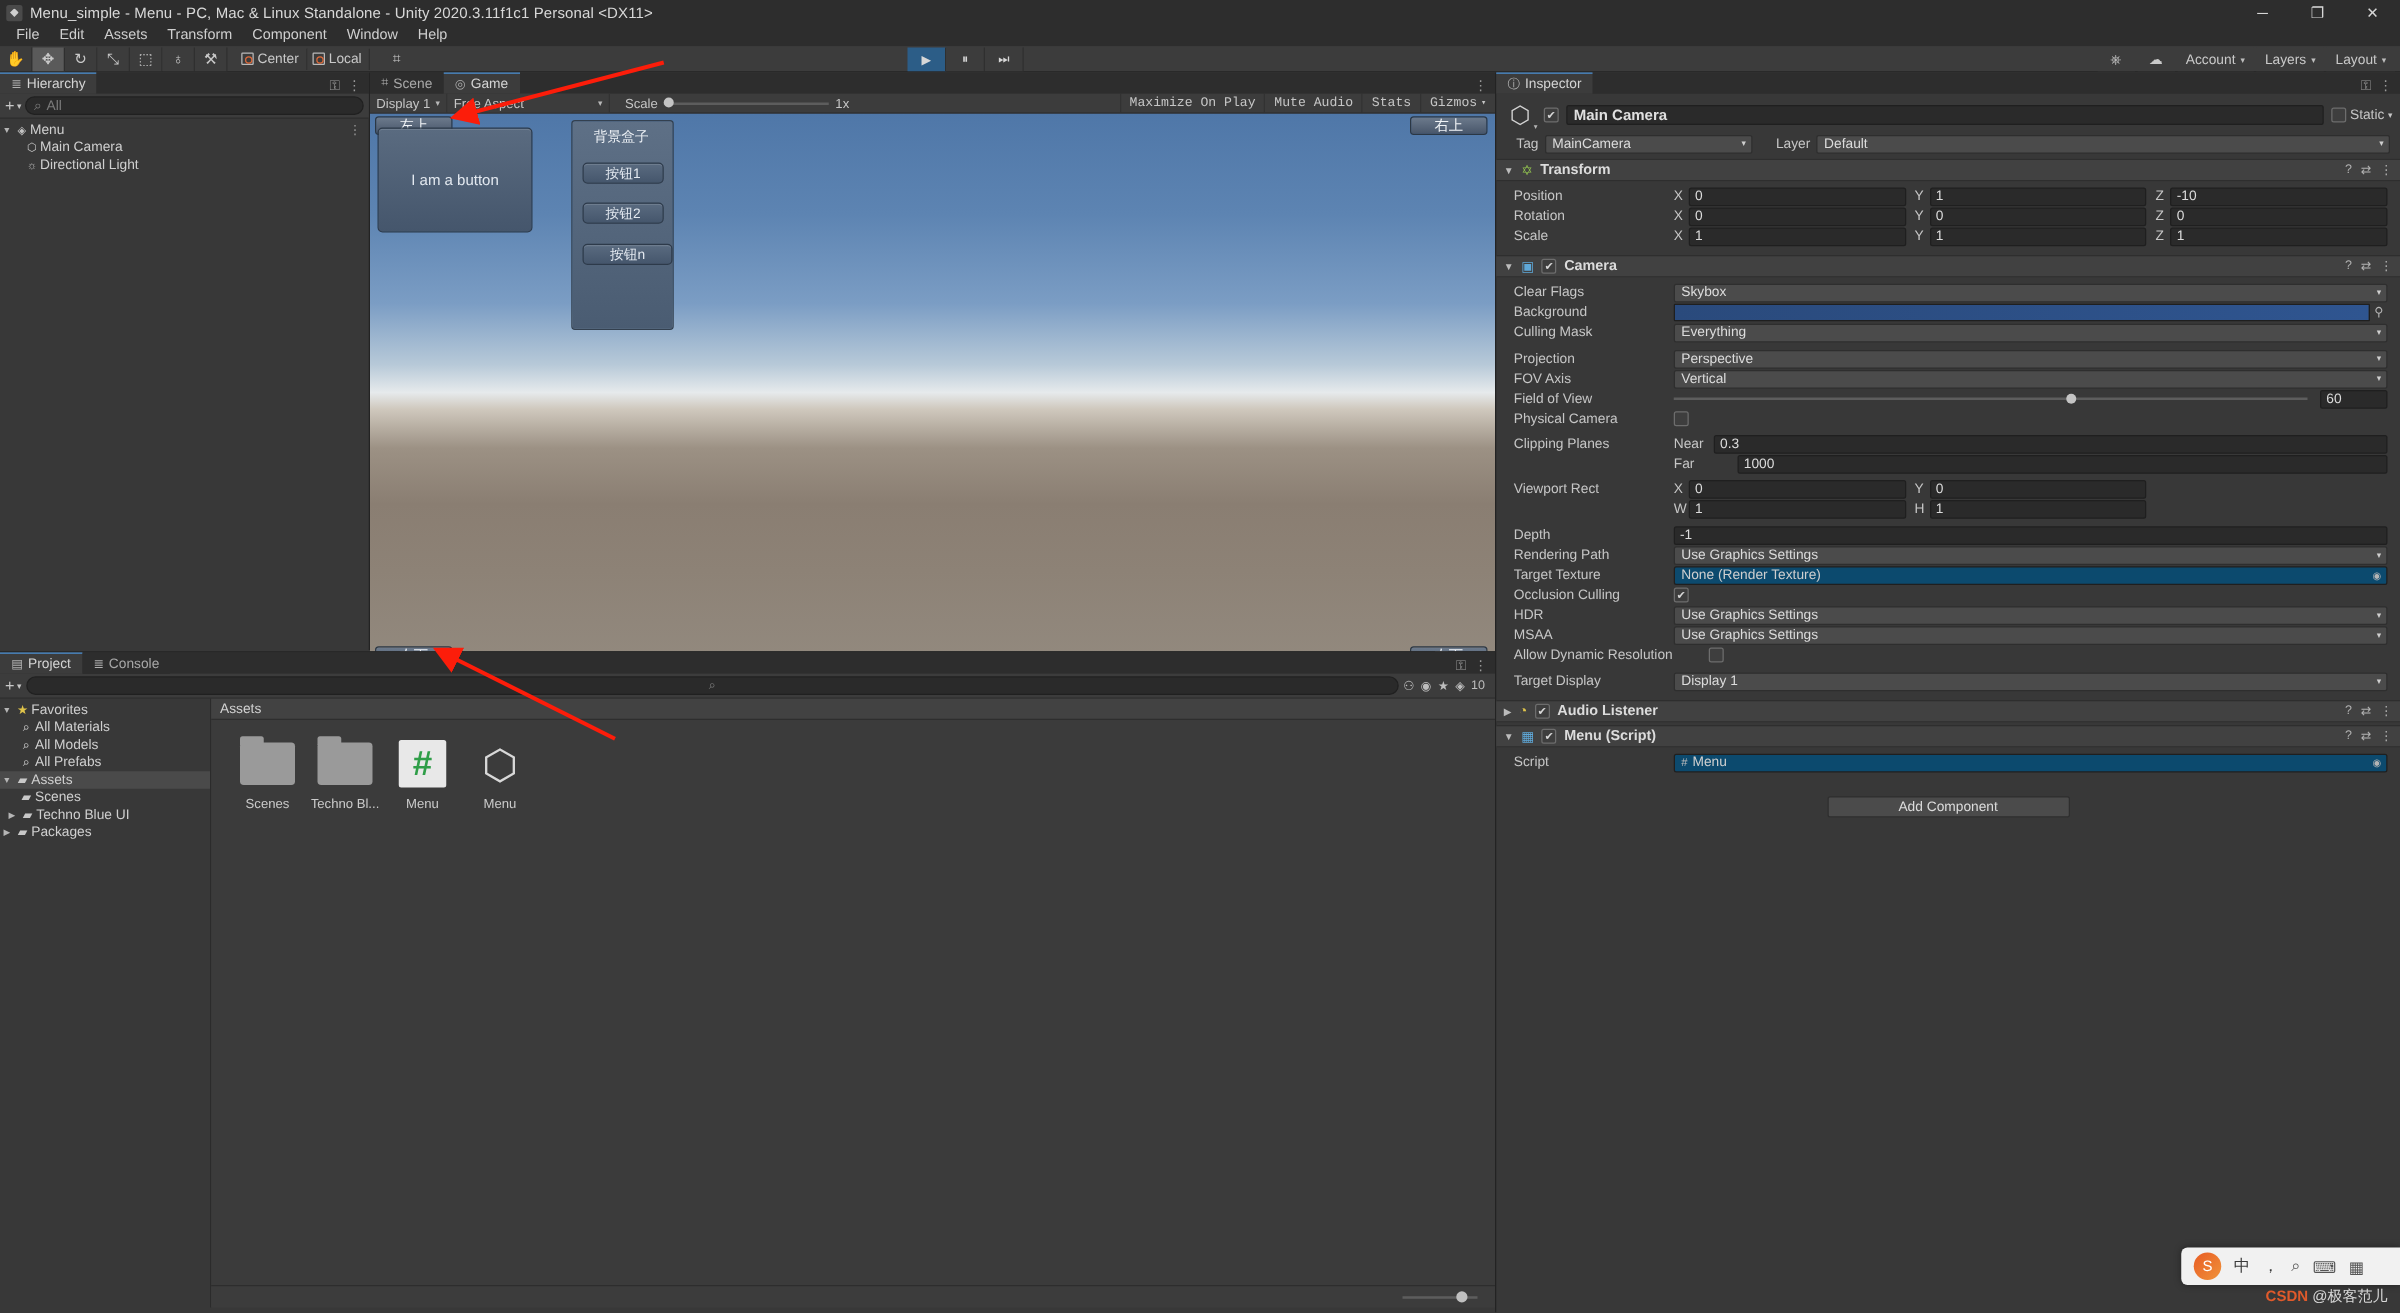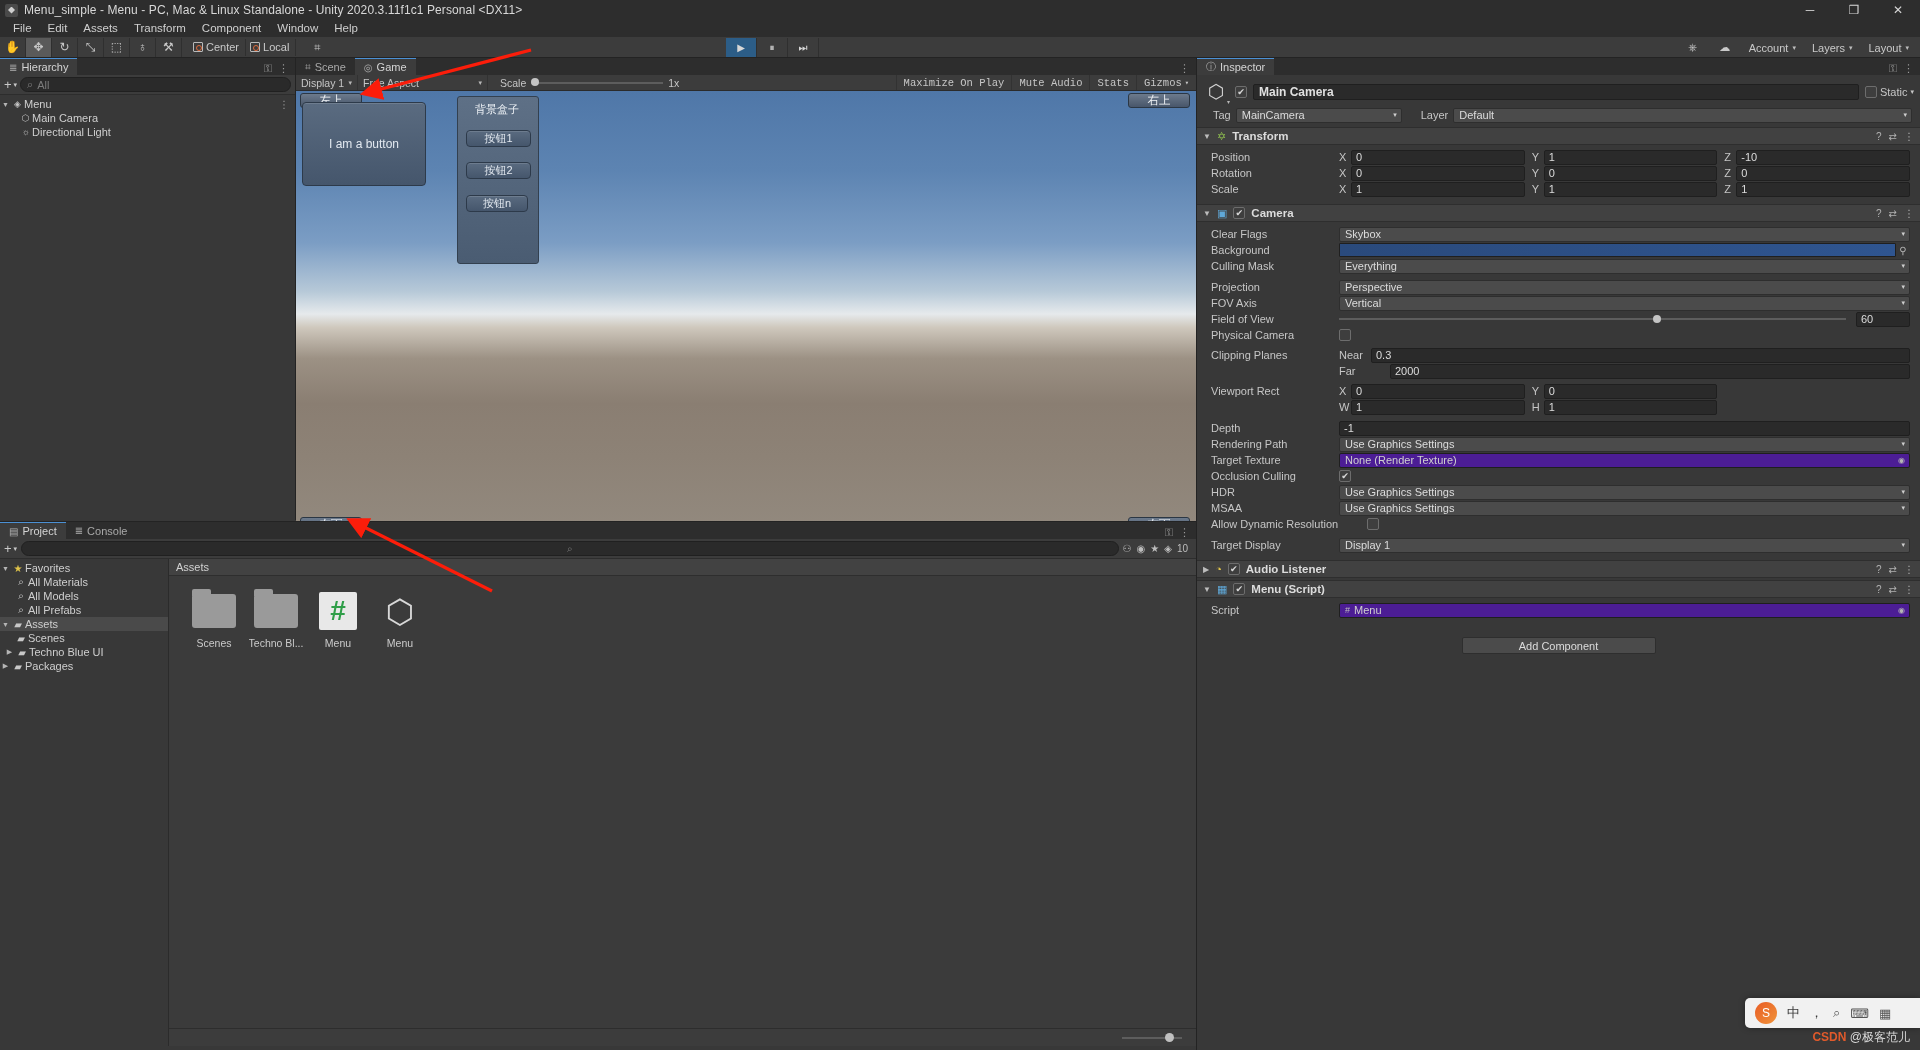--- a/index.html
+++ b/index.html
@@ -208,21 +208,21 @@
   .numbox { flex:1;height:15px;background:#2a2a2a;border:1px solid #1f1f1f;border-radius:2px;
             display:flex;align-items:center;padding:0 4px;color:#dcdcdc;font-size:11px;}
   .wide { flex:1; }
   .colorbar { flex:1;height:14px;background:linear-gradient(to right,#2a4a7c,#2f5590);border:1px solid #1f1f1f;border-radius:1px;}
   .slider-track { flex:1;height:2px;background:#5d5d5d;position:relative; }
   .slider-knob { position:absolute;left:62%;top:-3.5px;width:8px;height:8px;border-radius:50%;background:#c4c4c4;}
   .addcomp {
     width:194px;height:17px;margin:14px auto 0 auto;background:#4b4b4b;border:1px solid #2e2e2e;
     border-radius:2px;display:flex;align-items:center;justify-content:center;color:#dcdcdc;font-size:11px;
   }
-  .objfield { flex:1;height:15px;background:#4c1d95;border:1px solid #1f1f1f;border-radius:2px;
+  .objfield { flex:1;height:15px;background:#0c4a6e;border:1px solid #1f1f1f;border-radius:2px;
               display:flex;align-items:center;gap:4px;padding:0 5px;color:#cfcfcf;font-size:11px;position:relative;}
   .objfield .oico{font-size:9px;color:#bdbdbd;}
   .objfield .sel{position:absolute;right:4px;font-size:8px;color:#b5b5b5;}
 
   
   .ime {
     position:absolute; right:0; bottom:22px; width:175px; height:30px;
     background:rgba(248,248,248,.97); border-radius:5px 0 0 5px;
     display:flex;align-items:center;gap:10px;padding-left:10px;
     box-shadow:0 0 6px rgba(0,0,0,.35);
@@ -395,21 +395,21 @@
       <div class="corner-tag" style="right:6px;top:2px;">右上</div>
       <div class="corner-tag" style="left:4px;bottom:5px;">左下</div>
       <div class="corner-tag" style="right:6px;bottom:5px;">右下</div>
 
       <div class="g-btn" style="left:6px;top:11px;width:124px;height:84px;">I am a button</div>
 
       <div class="g-panel" style="left:161px;top:5px;width:82px;height:168px;"></div>
       <div class="g-label" style="left:179px;top:11px;">背景盒子</div>
       <div class="g-btn" style="left:170px;top:39px;width:65px;height:17px;font-size:11px;">按钮1</div>
       <div class="g-btn" style="left:170px;top:71px;width:65px;height:17px;font-size:11px;">按钮2</div>
-      <div class="g-btn" style="left:170px;top:104px;width:62px;height:17px;font-size:11px;">按钮n</div>
+      <div class="g-btn" style="left:170px;top:104px;width:72px;height:17px;font-size:11px;">按钮n</div>
     </div>
   </div>
 
   <div class="panel" id="project">
     <div class="panel-tabs">
       <div class="ptab active">
         <span class="ico">▤</span>
         <span>Project</span>
       </div>
       <div class="ptab">
@@ -670,21 +670,21 @@
         <span class="chk"></span>
       </div>
       <div class="prow" style="margin-top:4px">
         <span class="plabel">Clipping Planes</span>
         <span style="width:32px;color:#c6c6c6;font-size:11px">Near</span>
         <span class="numbox wide">0.3</span>
       </div>
       <div class="prow">
         <span class="plabel"></span>
         <span style="width:51px;color:#c6c6c6;font-size:11px">Far</span>
-        <span class="numbox wide">2000</span>
+        <span class="numbox wide">1000</span>
       </div>
       <div class="prow" style="margin-top:4px">
         <span class="plabel">Viewport Rect</span>
         <span class="xyz">
           <span class="fld">
               <span class="ax">X</span>
               <span class="numbox">0</span>
             </span>
           <span class="fld">
               <span class="ax">Y</span>

